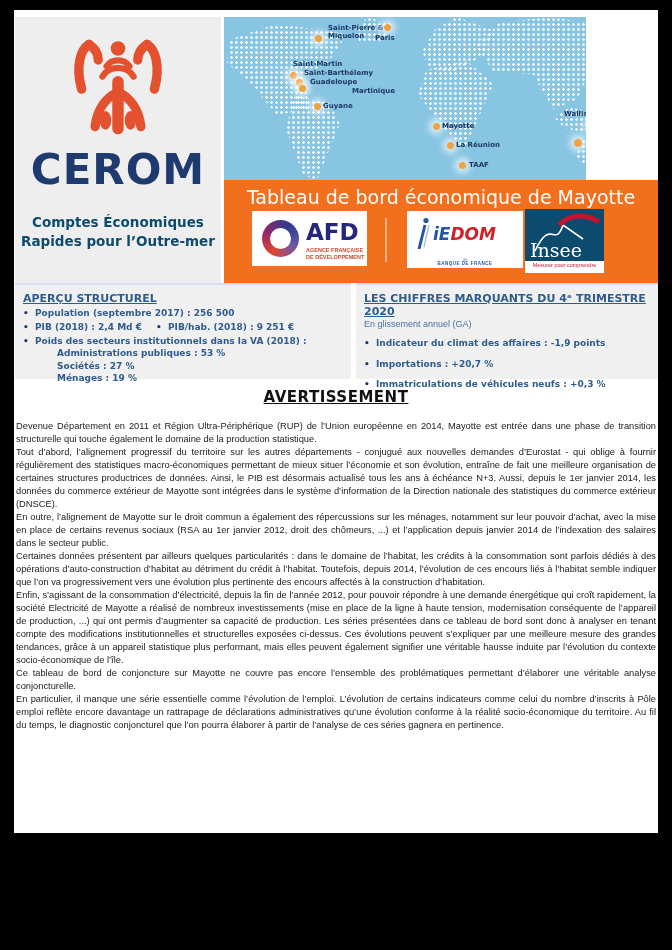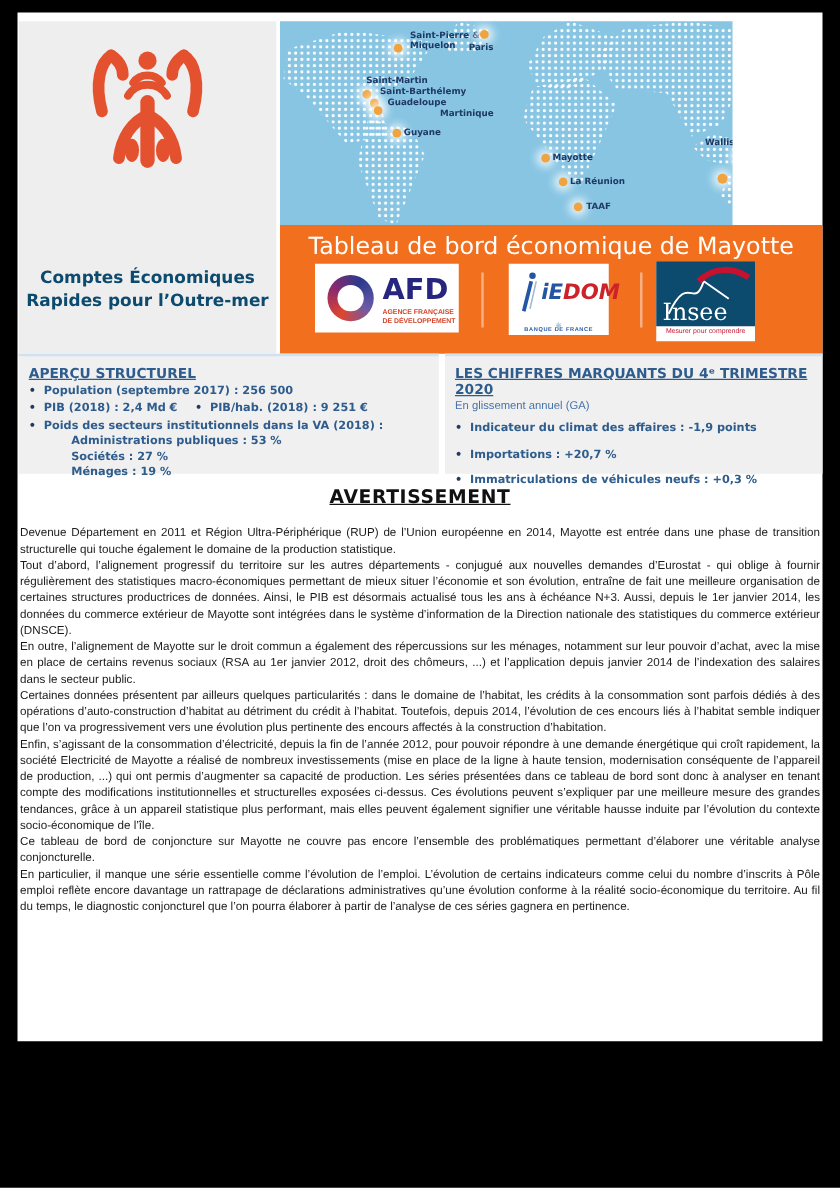--- a/index.html
+++ b/index.html
@@ -26,21 +26,21 @@
   .tlabel { position:absolute; font-family:"DejaVu Sans", sans-serif; font-size:7px; font-weight:bold;
             color:#1F3864; line-height:8px; white-space:nowrap; }
   .tlabel.wrap { white-space:normal; width:58px; }
 
   
   .banner { position:absolute; left:0; top:163px; width:434px; height:103px; background:#F26F1E; }
   .banner-title { position:absolute; left:0; right:0; top:6px; text-align:center; color:#fff;
                   font-family:"DejaVu Sans", sans-serif; font-size:19px; }
   .logobox { position:absolute; background:#fff; }
   .lb-afd { left:28px; top:31px; width:115px; height:55px; }
-  .lb-iedom { left:183px; top:31px; width:80px; height:57px; }
+  .lb-iedom { left:183px; top:31px; width:116px; height:57px; }
   .lb-insee { left:301px; top:29px; width:79px; height:64px; }
   .vdiv { position:absolute; top:38px; width:2px; height:44px; background:rgba(255,255,255,.45); }
 
   .afd-ring { position:absolute; left:10px; top:9px; width:37px; height:37px; border-radius:50%;
               background:conic-gradient(from 210deg,#E0452F,#8A2A6E,#2B3A8C,#6A5AA8,#E0452F); }
   .afd-ring-hole { position:absolute; left:8px; top:8px; width:21px; height:21px; border-radius:50%; background:#fff; }
   .afd-name { position:absolute; left:54px; top:8px; font-family:"DejaVu Sans", sans-serif;
               font-weight:bold; font-size:23px; color:#26267E; }
   .afd-sub { position:absolute; left:54px; top:36px; font-size:5.5px; font-weight:bold; color:#D5452B; line-height:7px; }
 
@@ -99,20 +99,21 @@
         <path class="cerom-orange" stroke-width="9" d="M85,52 C91,30 86,14 78,9"></path>
         <path class="cerom-orange" stroke-width="9" d="M22,9 C28,13 31,18 31,24"></path>
         <path class="cerom-orange" stroke-width="9" d="M78,9 C72,13 69,18 69,24"></path>
         <path class="cerom-orange" stroke-width="11" d="M50,45 L50,90"></path>
         <path class="cerom-orange" stroke-width="9" d="M50,55 C38,60 30,72 28,88"></path>
         <path class="cerom-orange" stroke-width="9" d="M50,55 C62,60 70,72 72,88"></path>
         <ellipse cx="38" cy="82" rx="5.5" ry="9" fill="#E4512F"></ellipse>
         <ellipse cx="62" cy="82" rx="5.5" ry="9" fill="#E4512F"></ellipse>
       </svg>
     </div>
+    <div class="brand-name">CEROM</div>
     <div class="brand-tag">
       <div>Comptes Économiques</div>
       <div>Rapides pour l’Outre-mer</div>
     </div>
   </div>
 
   <div class="rightcol">
     <div class="map">
 
       <div class="dots" style="left:0;top:3px;width:140px;height:98px;clip-path:polygon(4% 20%,38% 4%,88% 14%,74% 44%,56% 58%,62% 90%,38% 97%,16% 60%,2% 44%);"></div>

